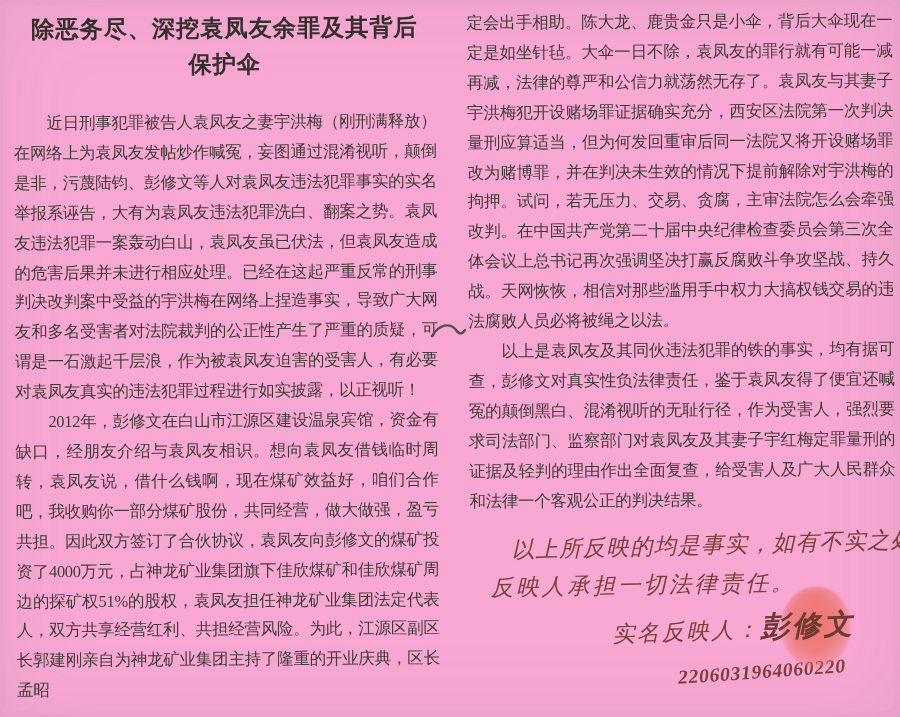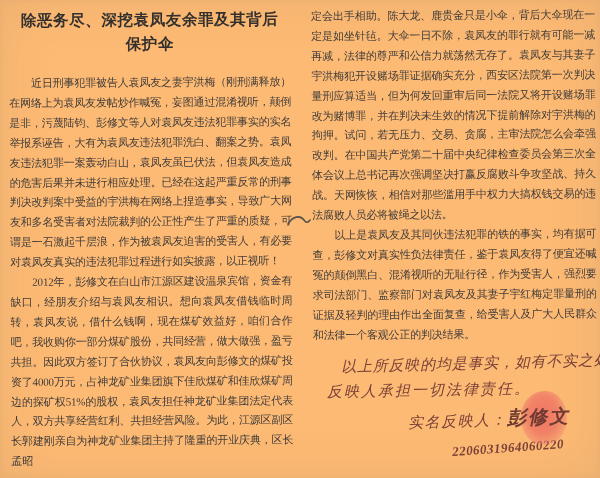--- a/index.html
+++ b/index.html
@@ -1,20 +1,20 @@
 <!DOCTYPE html>
 <html><head>
 <meta charset="utf-8">
 <style>
   html,body{margin:0;padding:0;background:#e9e8e5;}
   .page{
     position:relative;
     width:600px;height:478px;
     margin:0 auto;
-    background:#fdba74;
+    background:#f9a8d4;
     overflow:hidden;
     box-shadow:inset 0 0 55px rgba(90,85,80,0.10), inset 0 0 6px rgba(120,115,110,0.08);
     font-family:"Liberation Serif","DejaVu Serif",serif;
     color:#3f3b38;
   }
   .col{position:absolute;transform:rotate(-0.35deg);}
   .col-left{left:10px;top:8px;width:282px;}
   .col-right{left:312px;top:6px;width:284px;}
   .title-line{
     text-align:center;

